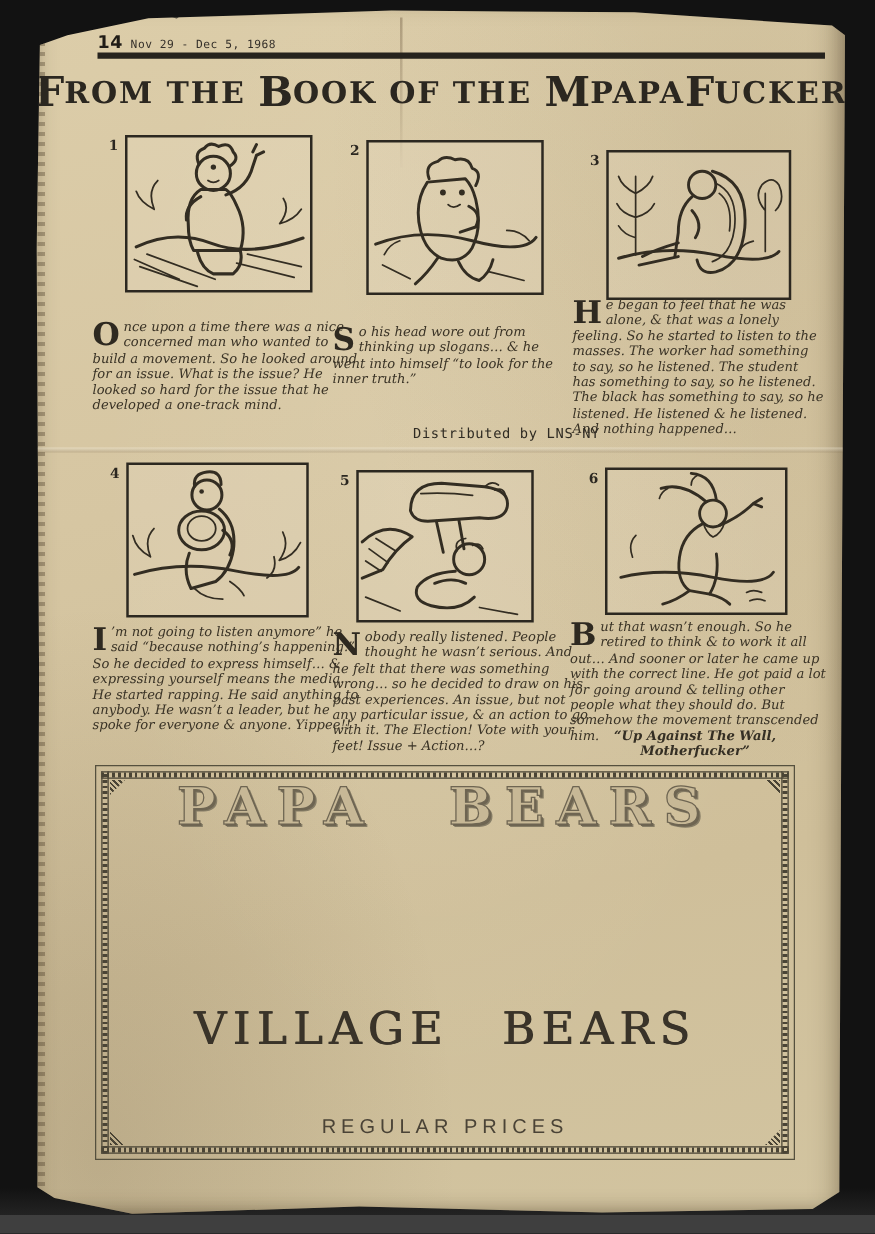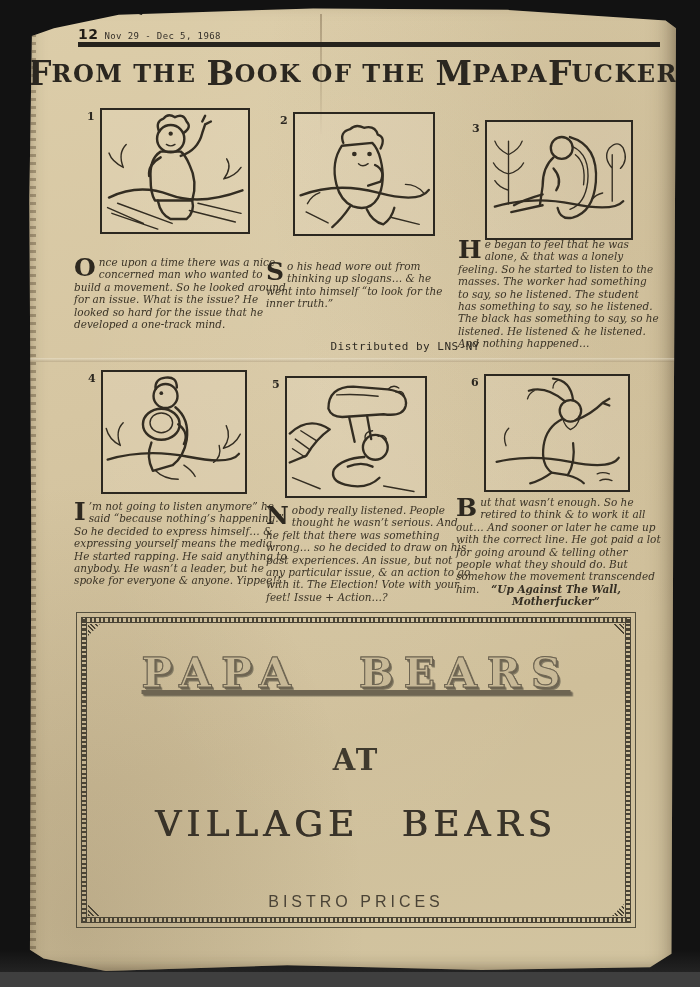--- a/index.html
+++ b/index.html
@@ -97,43 +97,43 @@
   .ad-band.left  { left:4px;  top:4px; bottom:4px; width:6px; }
   .ad-band.right { right:4px; top:4px; bottom:4px; width:6px; }
   .ad-corner { position:absolute; width:12px; height:12px;
     background:repeating-linear-gradient(45deg, #4a4435 0 1.5px, transparent 1.5px 3.2px); }
   .ad-corner.tl { top:11px; left:11px;  clip-path:polygon(0 0, 100% 0, 0 100%); }
   .ad-corner.tr { top:11px; right:11px; clip-path:polygon(0 0, 100% 0, 100% 100%); }
   .ad-corner.bl { bottom:11px; left:11px;  clip-path:polygon(0 0, 0 100%, 100% 100%); }
   .ad-corner.br { bottom:11px; right:11px; clip-path:polygon(100% 0, 0 100%, 100% 100%); }
 
   .ad-line { position:absolute; left:0; width:100%; text-align:center; }
-  .ad-band-name { top:36px; font:bold 41px "DejaVu Serif", serif; letter-spacing:10px; word-spacing:34px;
+  .ad-band-name { top:8px; font:bold 41px "DejaVu Serif", serif; letter-spacing:10px; word-spacing:34px;
     color:#c7b896; -webkit-text-stroke:1px #6e6552;
-    text-shadow:1.5px 1.5px 0 #6e6552, 2.5px 2.5px 0 #867d66;text-decoration:underline; }
+    text-shadow:1.5px 1.5px 0 #6e6552, 2.5px 2.5px 0 #867d66; }
   .ad-at { top:130px; font:bold 29px "DejaVu Serif", serif; letter-spacing:2px; color:#3f3a2e; }
   .ad-venue { top:190px; font:36px "DejaVu Serif", serif; letter-spacing:5px; word-spacing:26px;
     color:#393329; text-shadow:0.7px 0 0 #393329; }
   .ad-event { top:238px; font:bold 22px "DejaVu Serif", serif; letter-spacing:1.5px; color:#453e31; }
   .ad-price { top:280px; font:16px "Liberation Sans", sans-serif; letter-spacing:4px; color:#4a4336; }
 </style>
 </head>
 <body>
 
 <div class="bed-shadow"></div>
 <div class="bed-strip"></div>
 
 <div class="paper">
   <div class="deckle"></div>
   <div class="tear-notch"></div>
   <div class="crease-v"></div>
   <div class="crease-h"></div>
 
   <div class="hdr-left">
-    <span class="hdr-pagenum">12</span>
+    <span class="hdr-pagenum">14</span>
     <span class="hdr-date">Nov 29 - Dec 5, 1968</span>
   </div>
   <div class="hdr-rule"></div>
 
   <div class="comic-title">
     <span class="init">F</span><span class="rest gap">ROM THE</span><span class="init">B</span><span class="rest gap">OOK OF THE</span><span class="init">M</span><span class="rest">PAPA</span><span class="init">F</span><span class="rest">UCKER</span>
   </div>
 
   <div class="panel pos-p1">
     <span class="panel-num">1</span>
@@ -267,17 +267,16 @@
     <div class="ad-band top"></div>
     <div class="ad-band bottom"></div>
     <div class="ad-band left"></div>
     <div class="ad-band right"></div>
     <div class="ad-corner tl"></div>
     <div class="ad-corner tr"></div>
     <div class="ad-corner bl"></div>
     <div class="ad-corner br"></div>
 
     <div class="ad-line ad-band-name">PAPA BEARS</div>
-    <div class="ad-line ad-at">AT</div>
     <div class="ad-line ad-venue">VILLAGE BEARS</div>
-    <div class="ad-line ad-price">BISTRO PRICES</div>
+    <div class="ad-line ad-price">REGULAR PRICES</div>
   </div>
 </div>
 
 </body></html>

